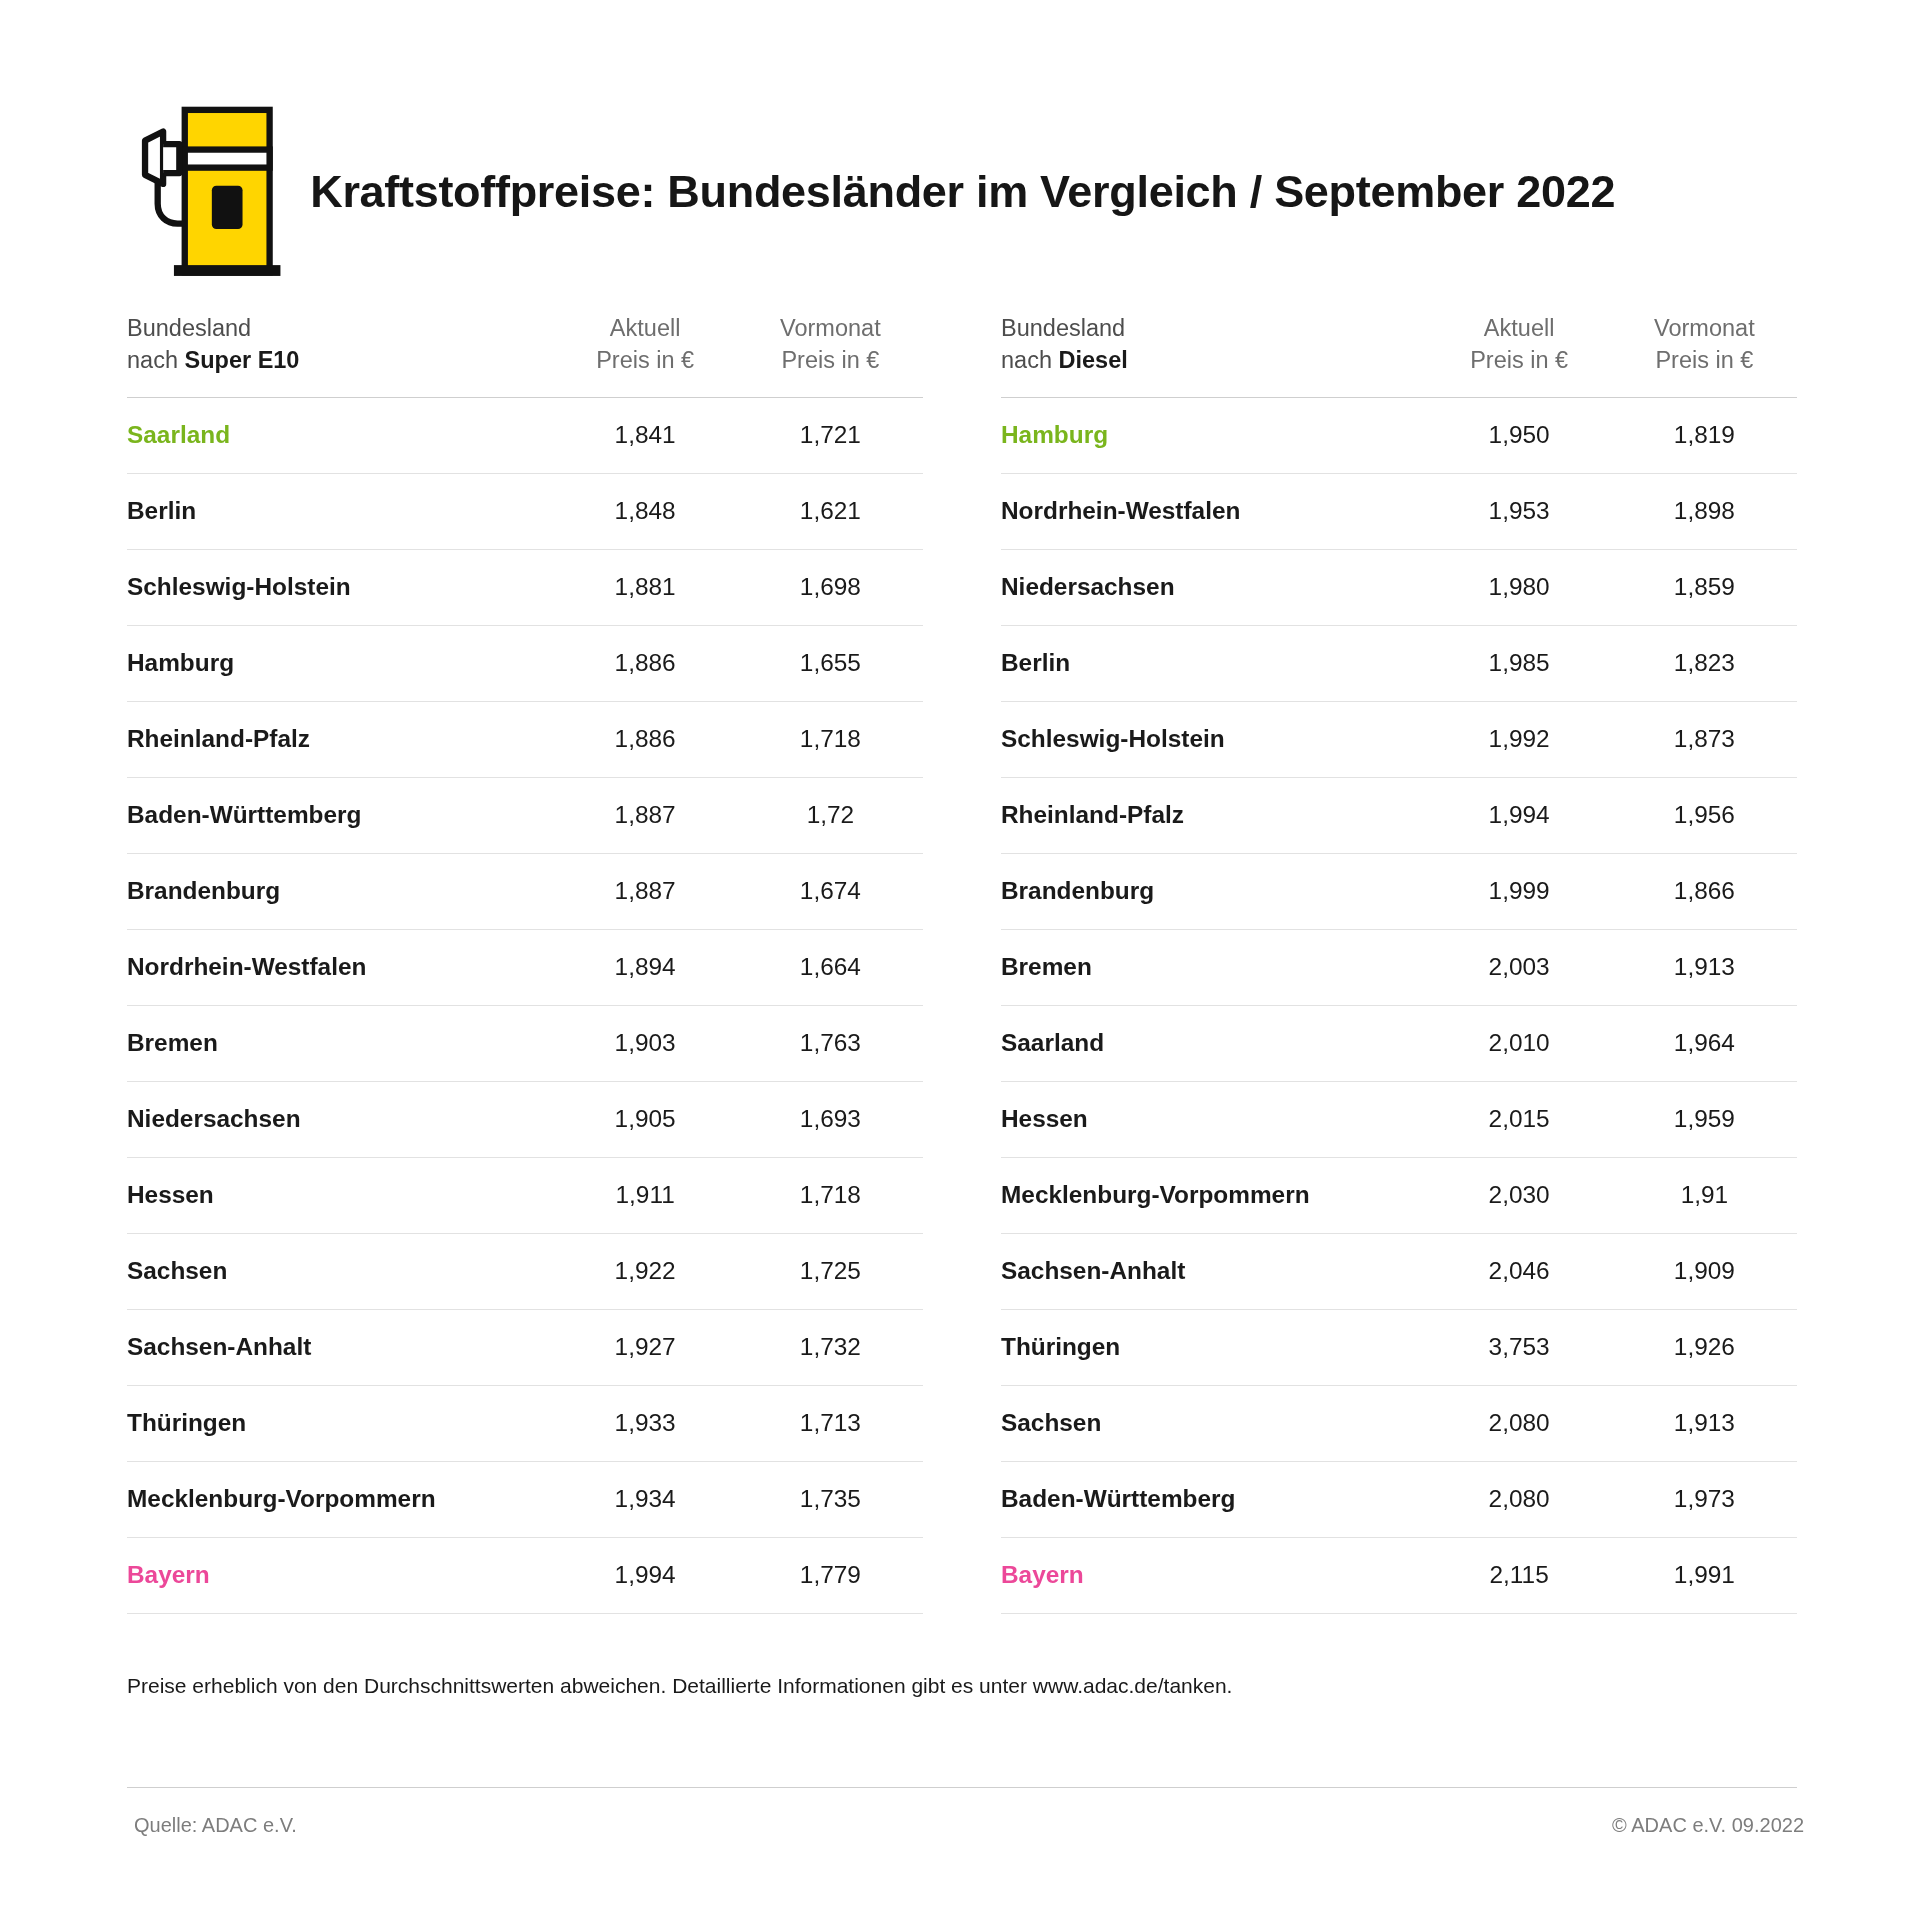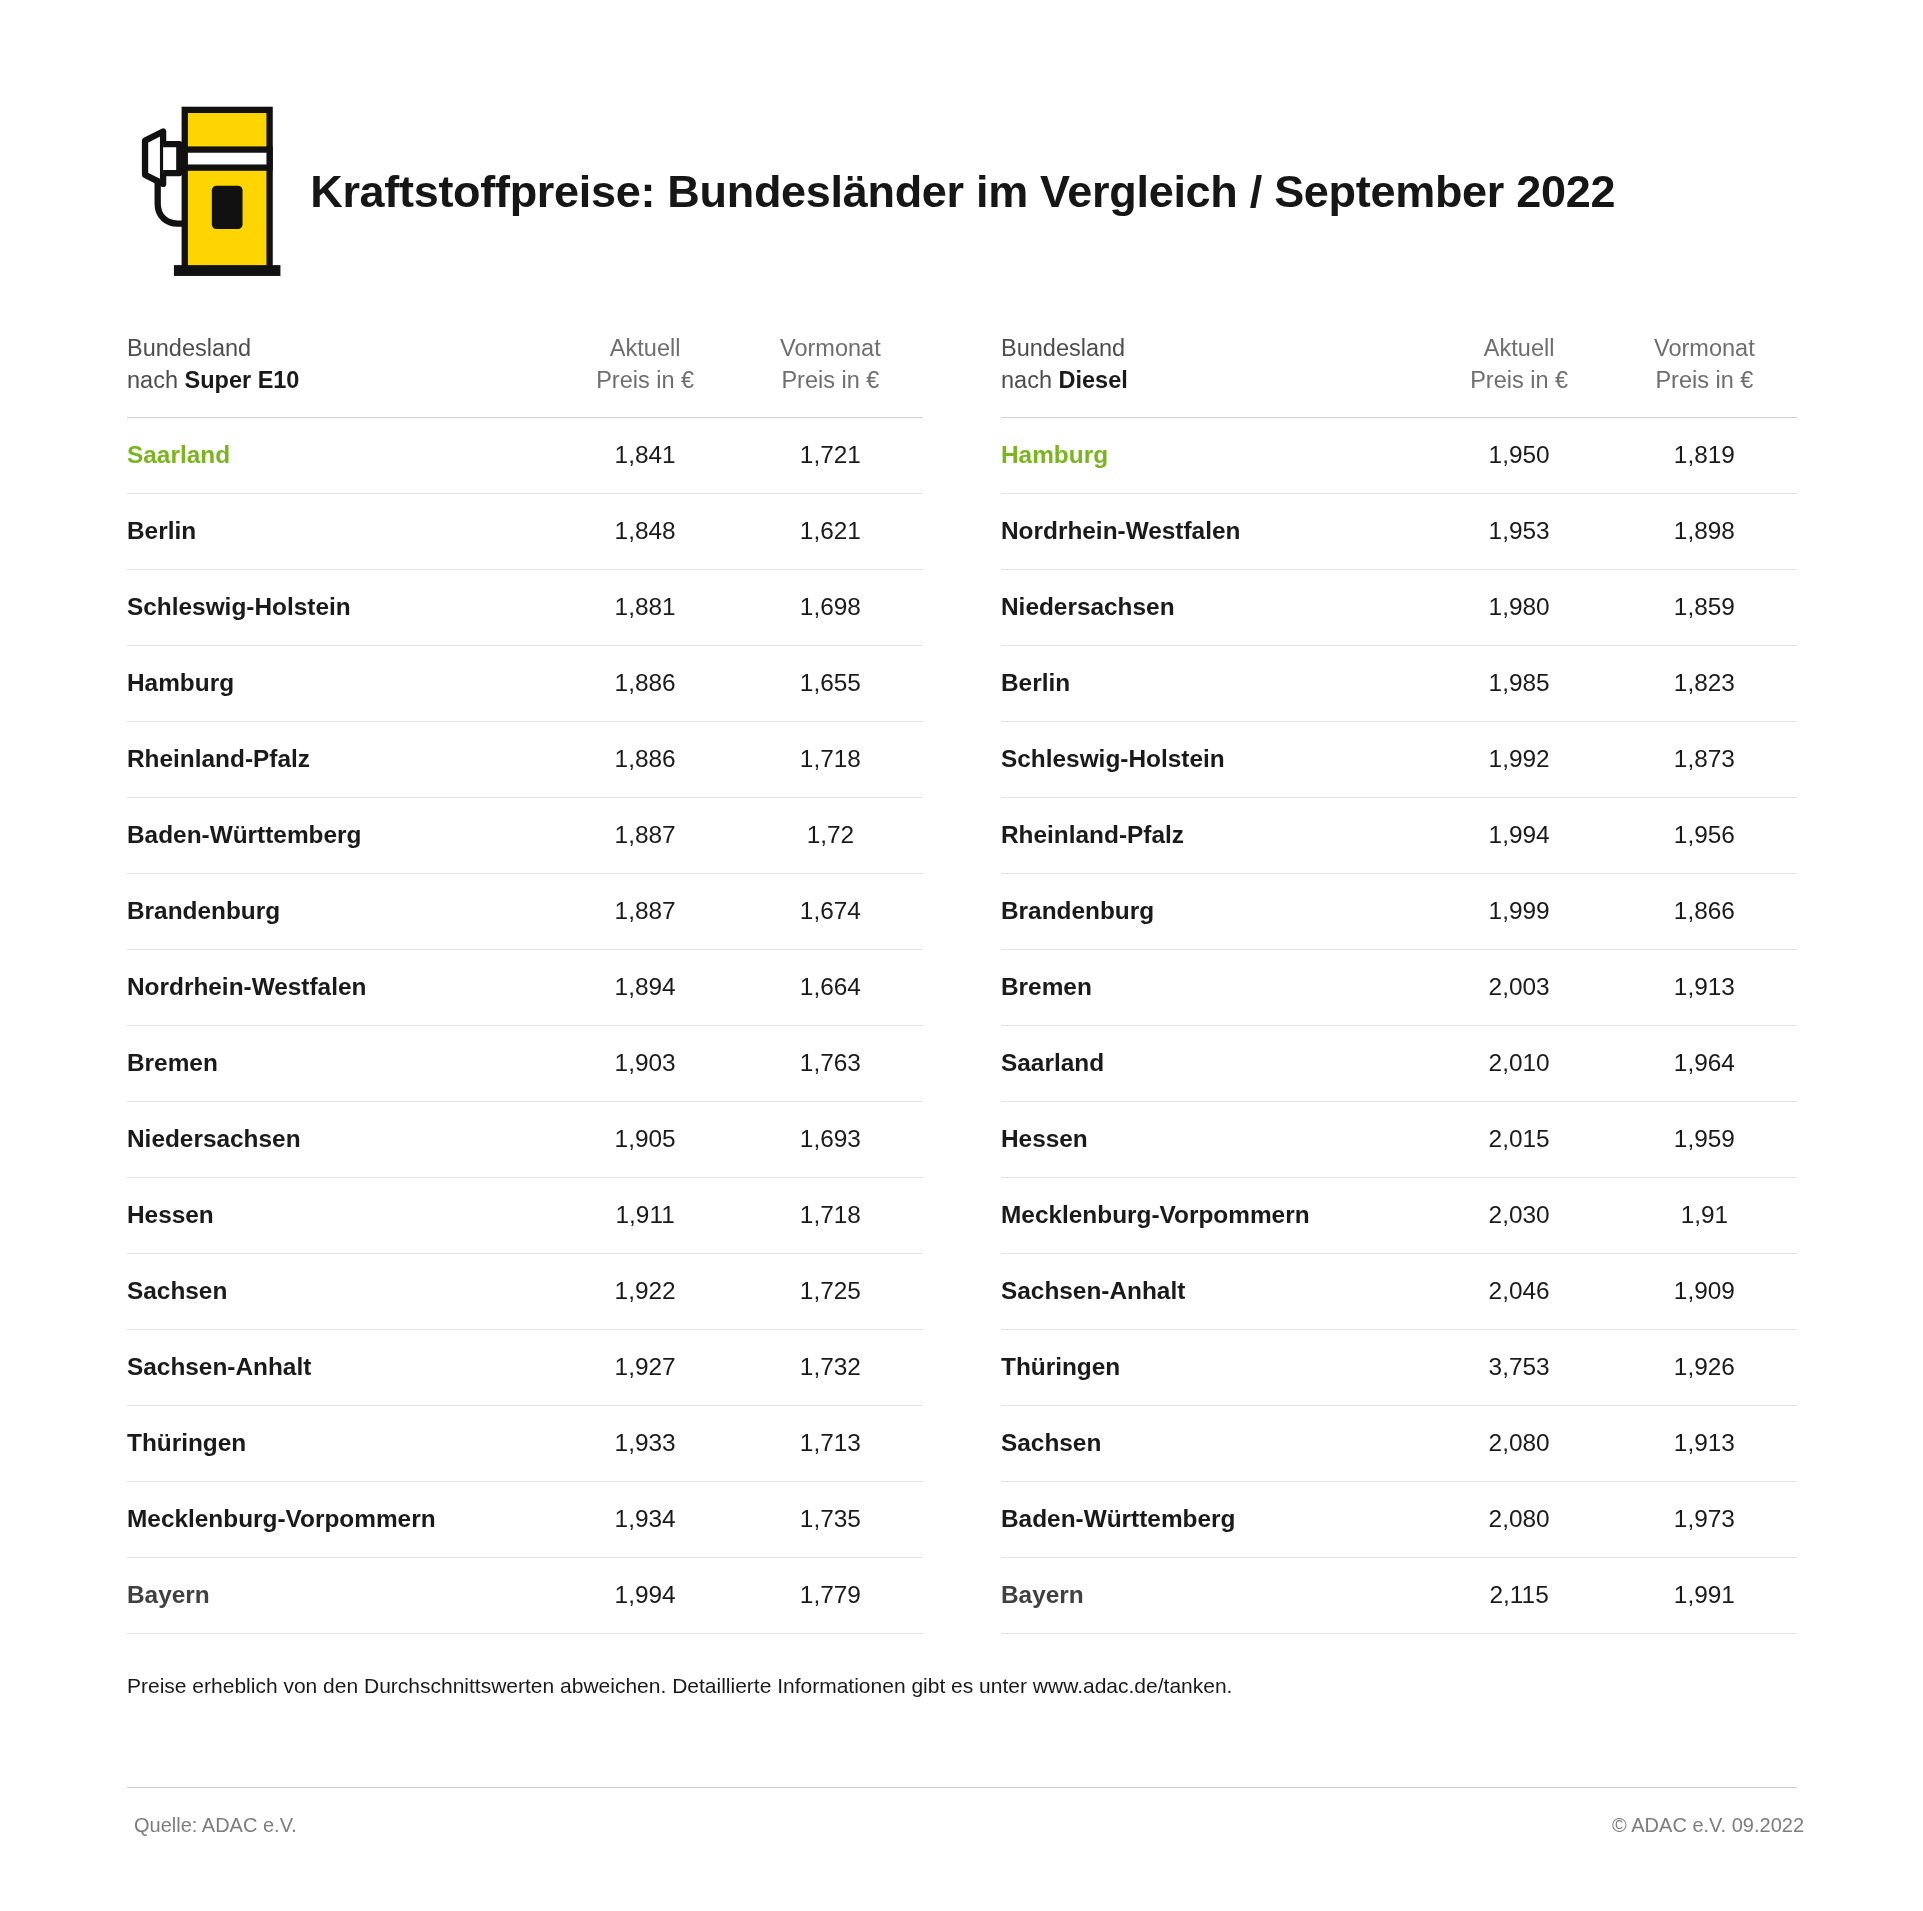--- a/index.html
+++ b/index.html
@@ -43,21 +43,21 @@
     letter-spacing: -0.3px;
     color: #161616;
     margin-left: 7.2px;
     white-space: nowrap;
   }
 
   
   .tables {
     position: absolute;
     left: 127px;
-    top: 332px;
+    top: 312px;
     width: 1670px;
     display: flex;
     justify-content: space-between;
   }
   .table-col {
     width: 796px;
   }
   table.fuel {
     width: 100%;
     border-collapse: collapse;
@@ -92,21 +92,21 @@
   td.land {
     font-weight: bold;
     text-align: left;
     padding-left: 1.8px;
   }
   td.val {
     text-align: center;
     font-weight: normal;
   }
   tr.lowest td.land { color: #7ab51d; }
-  tr.highest td.land { color: #404040; }
+  tr.highest td.land { color: #ec4899; }
 
   
   .footnote {
     position: absolute;
     left: 127px;
     top: 1669px;
     width: 1628px;
     font-size: 21px;
     line-height: 1.62;
     color: #1a1a1a;

